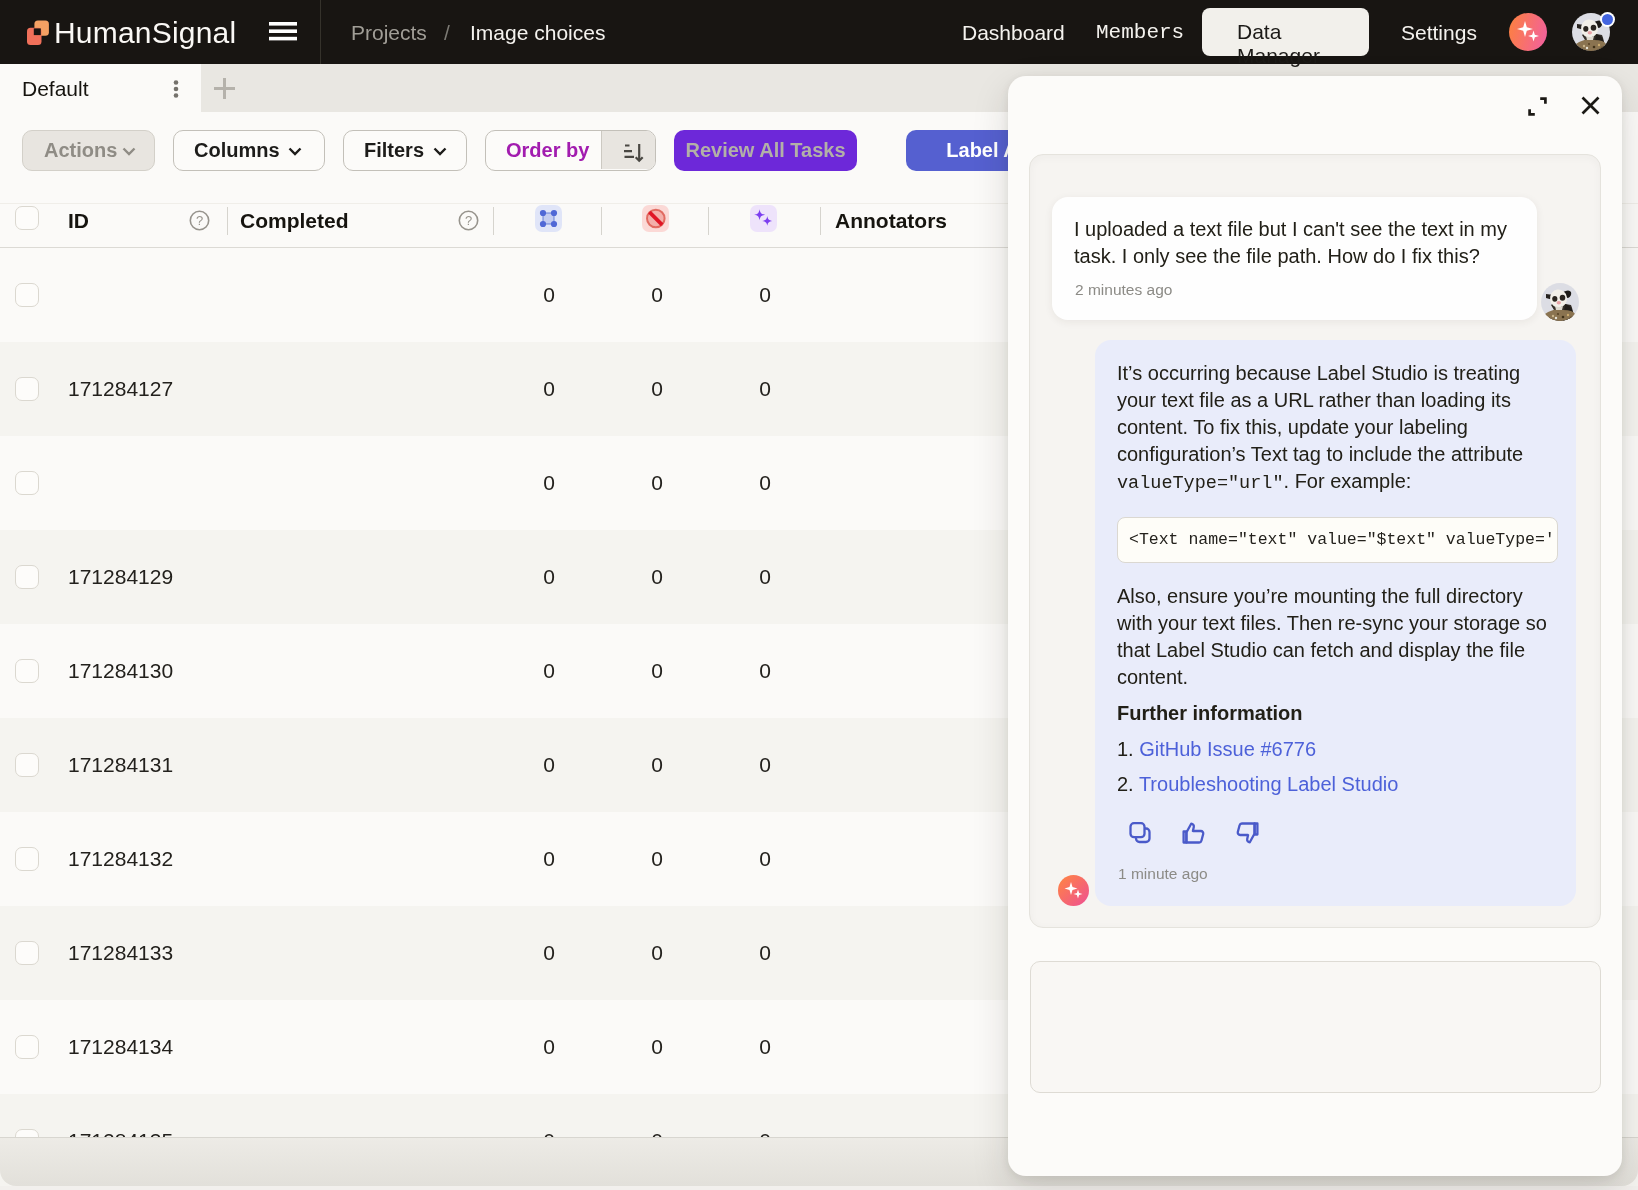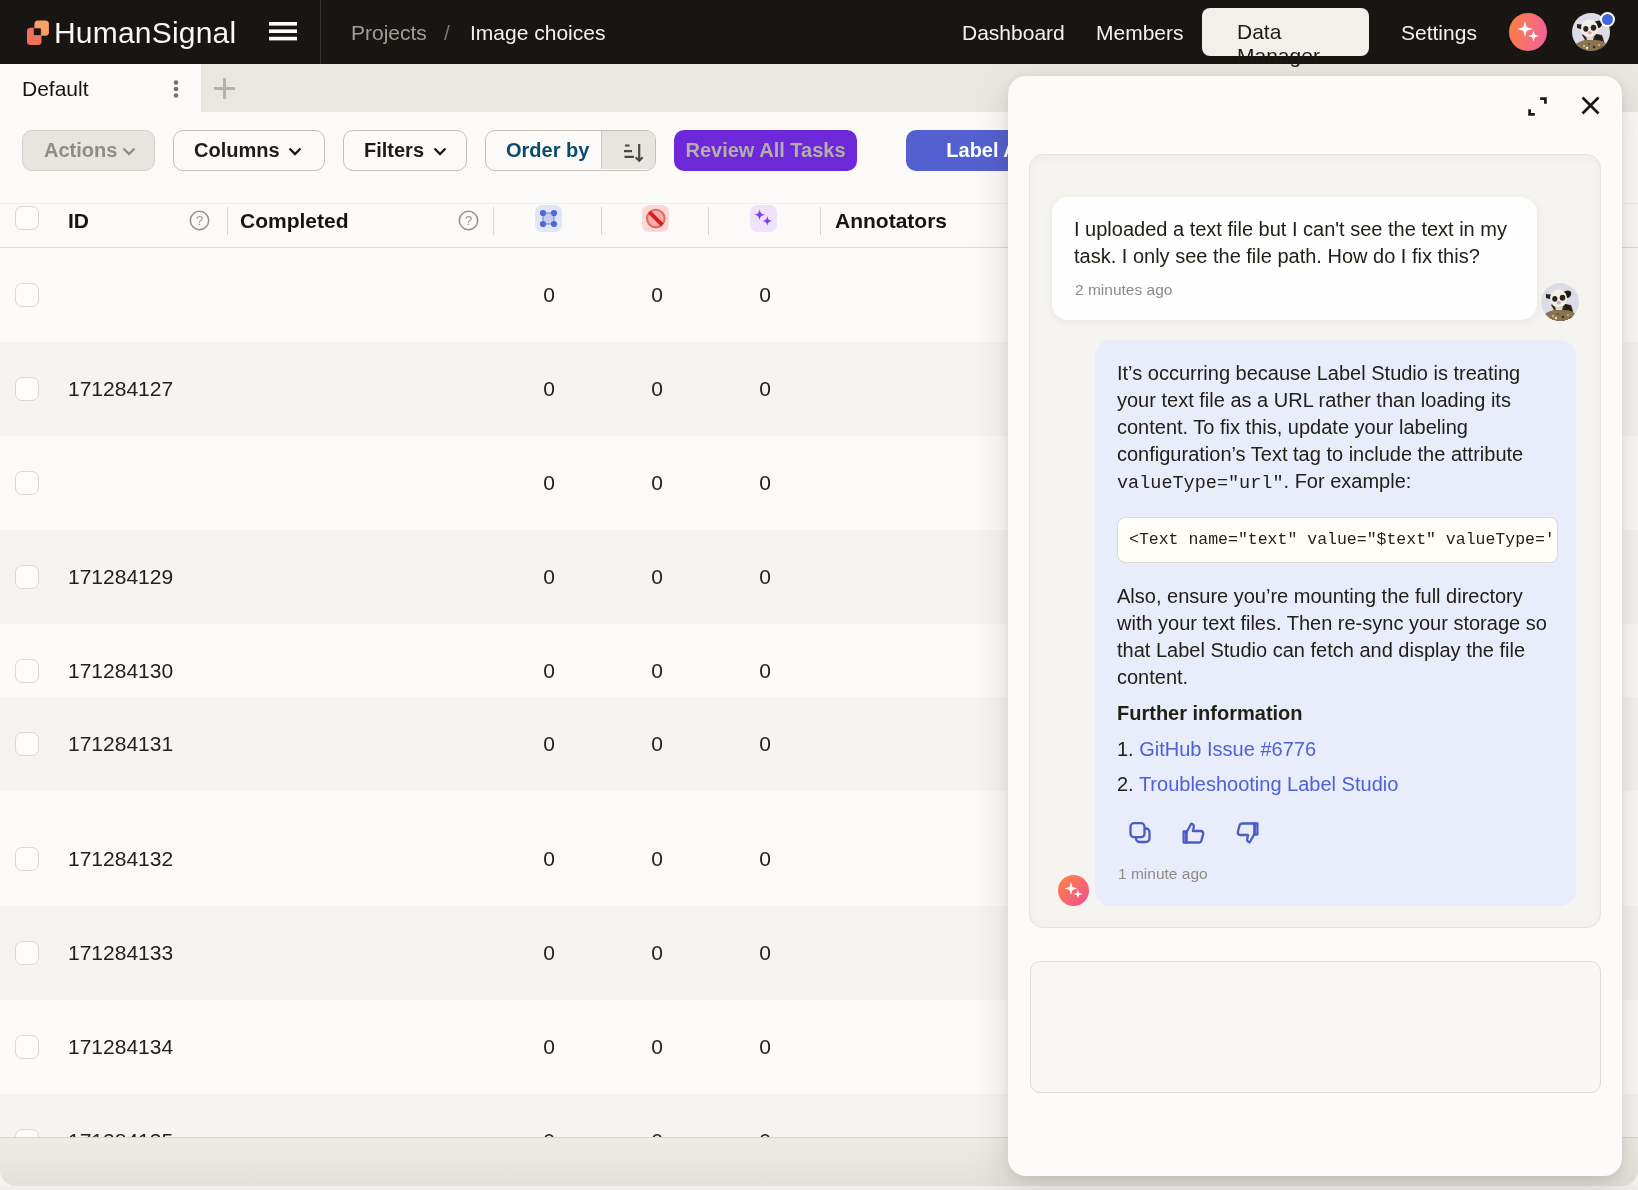--- a/index.html
+++ b/index.html
@@ -107,21 +107,21 @@
     <div class="zero" style="left:637px;">0</div>
     <div class="zero" style="left:745px;">0</div>
   </div>
 <div class="row" style="top:624px;">
     <div class="cb"></div>
     <div class="idtxt">171284130</div>
     <div class="zero" style="left:529px;">0</div>
     <div class="zero" style="left:637px;">0</div>
     <div class="zero" style="left:745px;">0</div>
   </div>
-<div class="row alt" style="top:697px;">
+<div class="row alt" style="top:718px;">
     <div class="cb"></div>
     <div class="idtxt">171284131</div>
     <div class="zero" style="left:529px;">0</div>
     <div class="zero" style="left:637px;">0</div>
     <div class="zero" style="left:745px;">0</div>
   </div>
 <div class="row" style="top:812px;">
     <div class="cb"></div>
     <div class="idtxt">171284132</div>
     <div class="zero" style="left:529px;">0</div>
@@ -160,21 +160,21 @@
   <svg class="abs" style="left:269px; top:22px;" width="28" height="20" viewBox="0 0 28 20">
     <rect x="0" y="0" width="28" height="3.6" fill="#fff"></rect>
     <rect x="0" y="7.4" width="28" height="3.6" fill="#fff"></rect>
     <rect x="0" y="14.8" width="28" height="3.6" fill="#fff"></rect>
   </svg>
   <div class="hdiv"></div>
   <div class="crumb" style="left:351px; color:#a19e97;">Projects</div>
   <div class="crumb" style="left:444px; color:#7c7a74;">/</div>
   <div class="crumb" style="left:470px; color:#f4f2ee;">Image choices</div>
   <div class="nav-item" style="left:962px;">Dashboard</div>
-  <div class="nav-item" style="left:1096px;">Members</div>
+  <div class="nav-item" style="left:1096px;font-family:Liberation Mono, monospace;">Members</div>
   <div class="pill">
       <span>Data Manager</span>
     </div>
   <div class="nav-item" style="left:1401px;">Settings</div>
   <div class="abs" style="left:1509px; top:13px; width:38px; height:38px; border-radius:50%; background:linear-gradient(105deg,#fc7e46 10%,#f2609e 95%);"></div>
   <svg class="abs" style="left:1509px; top:13px;" width="38" height="38" viewBox="0 0 38 38">
     <path d="M16 8 L17.8 14.2 L24 16 L17.8 17.8 L16 24 L14.2 17.8 L8 16 L14.2 14.2 Z" fill="#fff"></path>
     <path d="M24.5 17.5 L25.8 21.7 L30 23 L25.8 24.3 L24.5 28.5 L23.2 24.3 L19 23 L23.2 21.7 Z" fill="#fff"></path>
   </svg>
   <svg class="abs" style="left:1572px; top:13px;" width="38" height="38" viewBox="0 0 38 38">
@@ -218,21 +218,21 @@
       <path d="M1.5 1.5 L7 7 L12.5 1.5"></path>
     </svg>
   </div>
 <div class="btn" style="left:343px; width:124px; background:#fcfbf9; border:1.5px solid #c3c0b9;">
     <span style="position:absolute; left:20px; top:8px; color:#1d1c1a; font-weight:700;">Filters</span>
     <svg style="position:absolute; left:89px; top:16px;" width="14" height="9" viewBox="0 0 14 9" fill="none" stroke="#1d1c1a" stroke-width="2.4">
       <path d="M1.5 1.5 L7 7 L12.5 1.5"></path>
     </svg>
   </div>
 <div class="btn" style="left:485px; width:171px; background:#fcfbf9; border:1.5px solid #c3c0b9; overflow:hidden;">
-  <span style="position:absolute; left:20px; top:8px; color:#0c4a6e; font-weight:700;">Order by</span>
+  <span style="position:absolute; left:20px; top:8px; color:#a21caf; font-weight:700;">Order by</span>
   <div style="position:absolute; left:115px; top:0; width:56px; height:38px; background:#e8e5e0; border-left:1.5px solid #ccc9c2;"></div>
   <svg style="position:absolute; left:132px; top:11px;" width="26" height="22" viewBox="0 0 26 22" fill="none" stroke="#4a4843" stroke-width="2.2">
       <path d="M7 3.5 H11.5"></path>
       <path d="M6 9.2 H14"></path>
       <path d="M6.5 14.8 H16"></path>
       <path d="M21.2 2 V18.5"></path>
       <path d="M17.7 15.2 L21.2 18.7 L24.7 15.2"></path>
     </svg>
 </div>
 <div class="btn" style="left:674px; width:183px; background:#6d28d9;">

